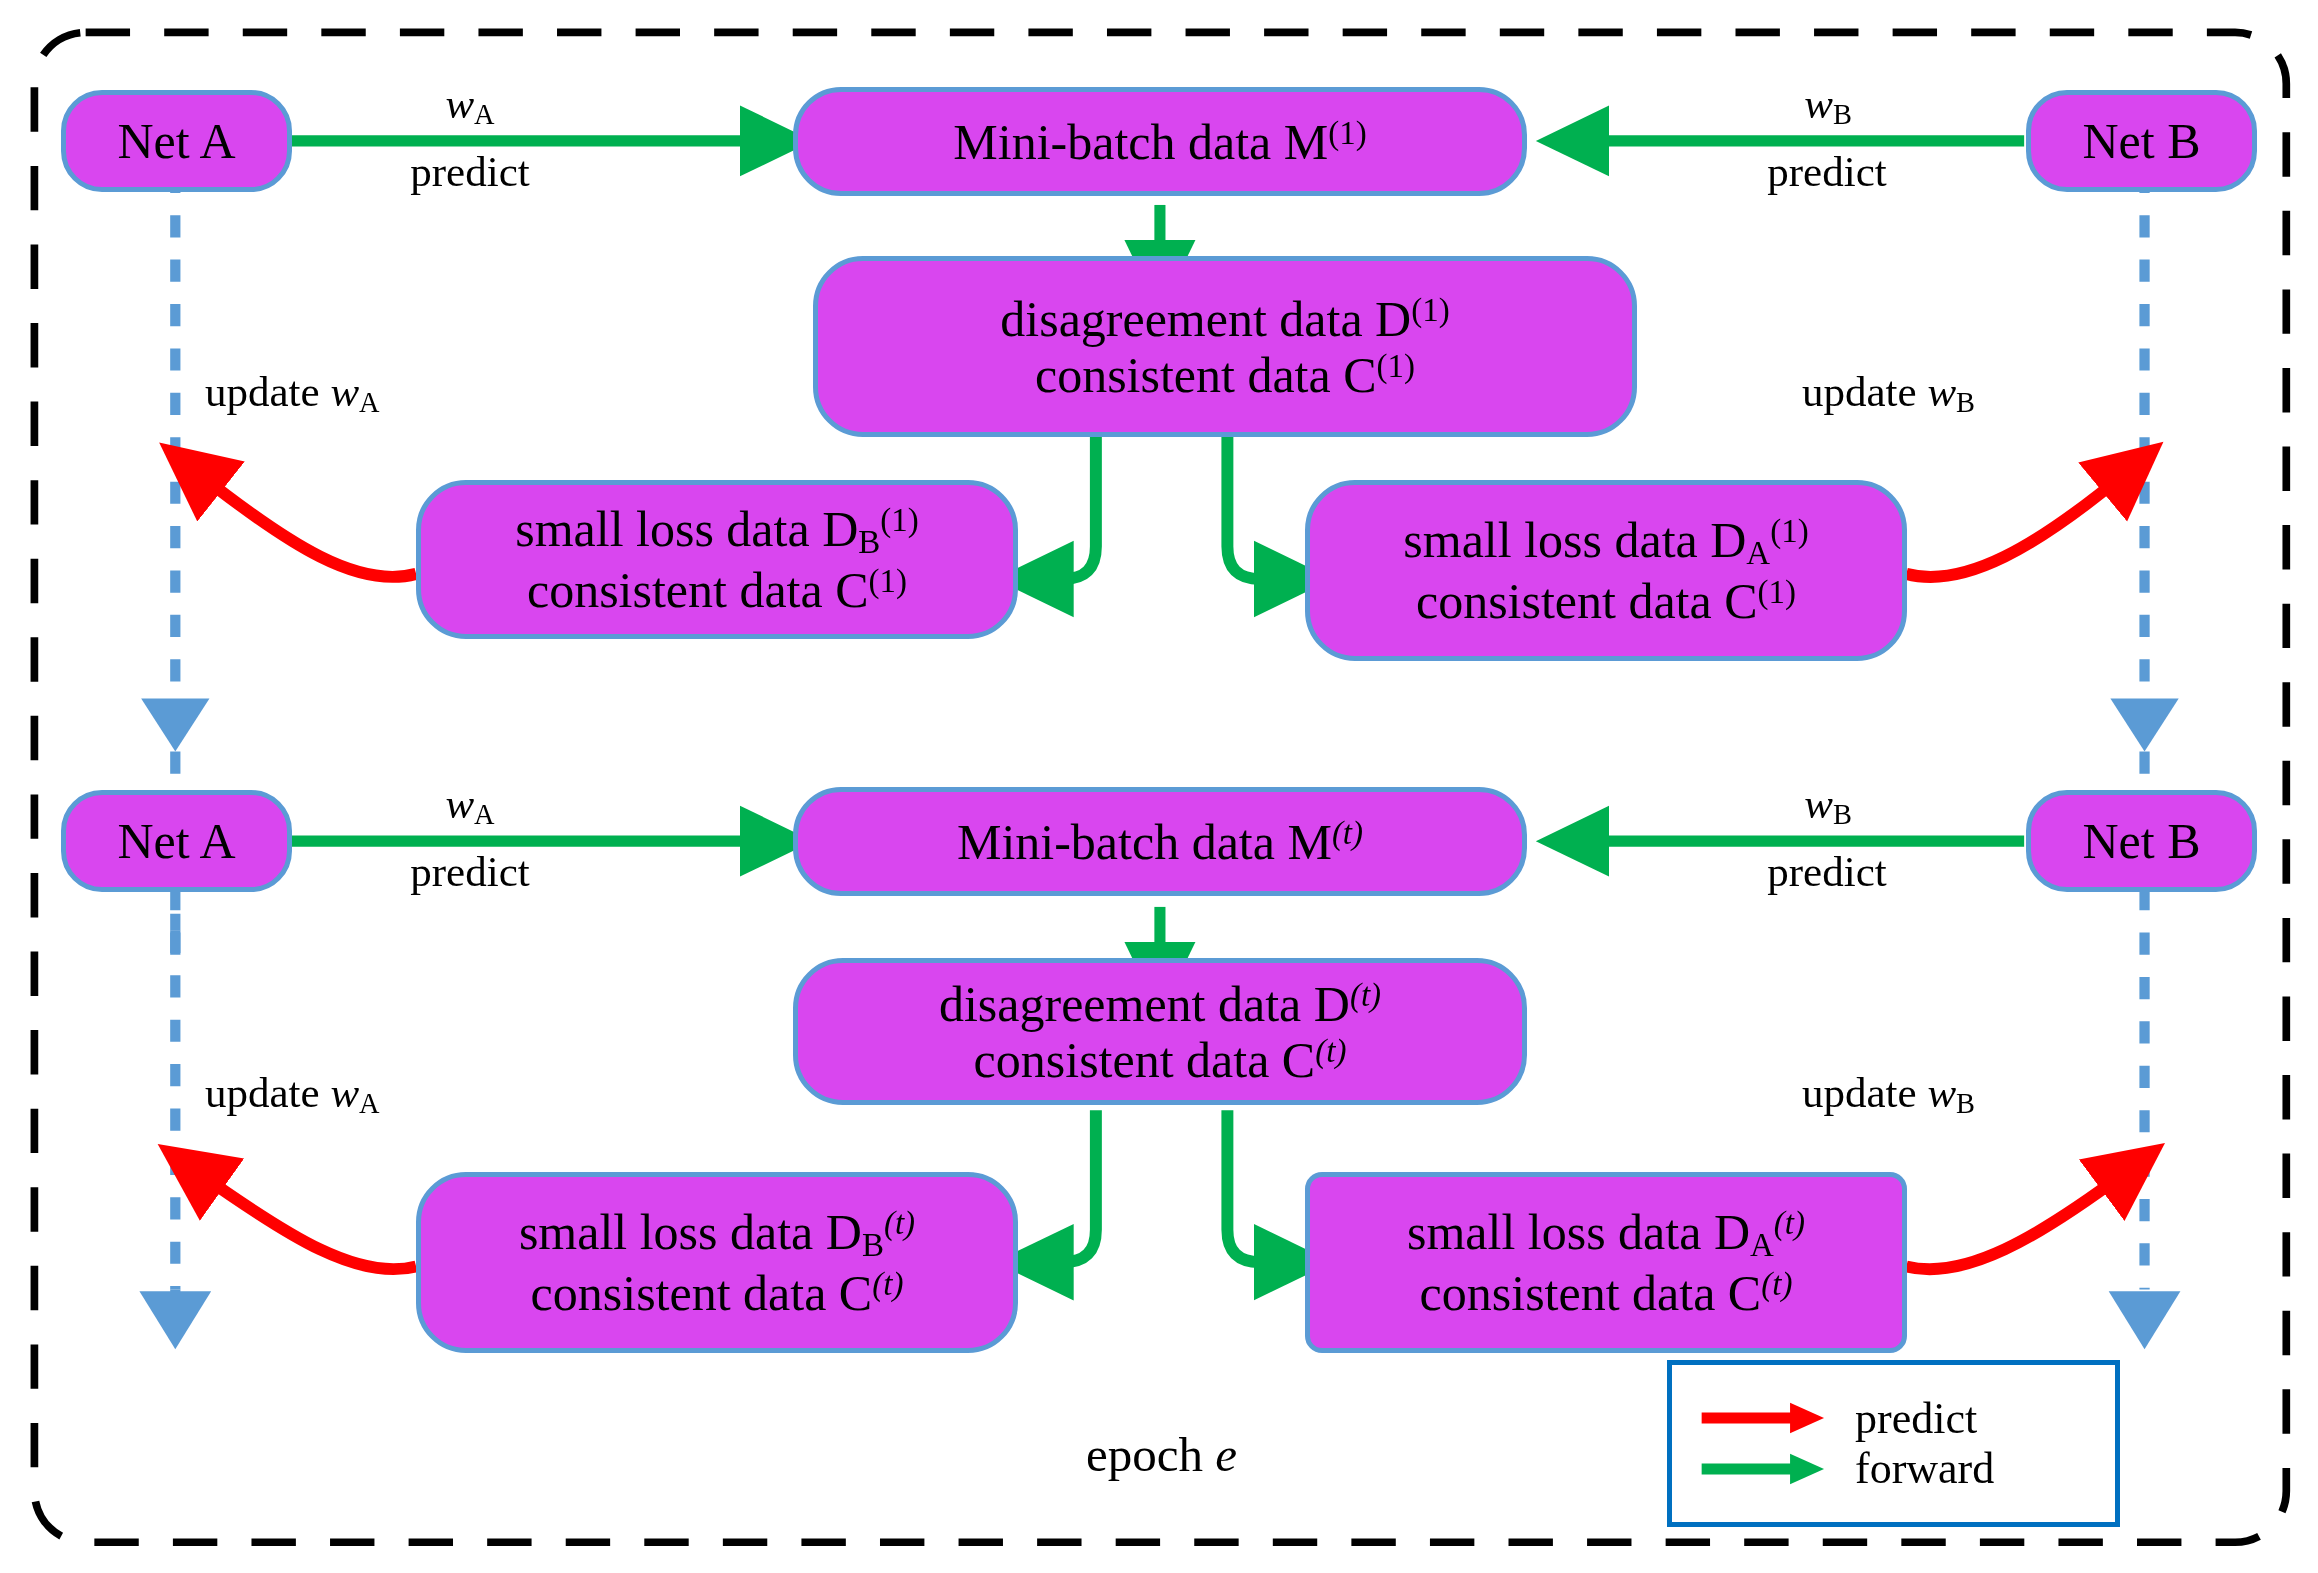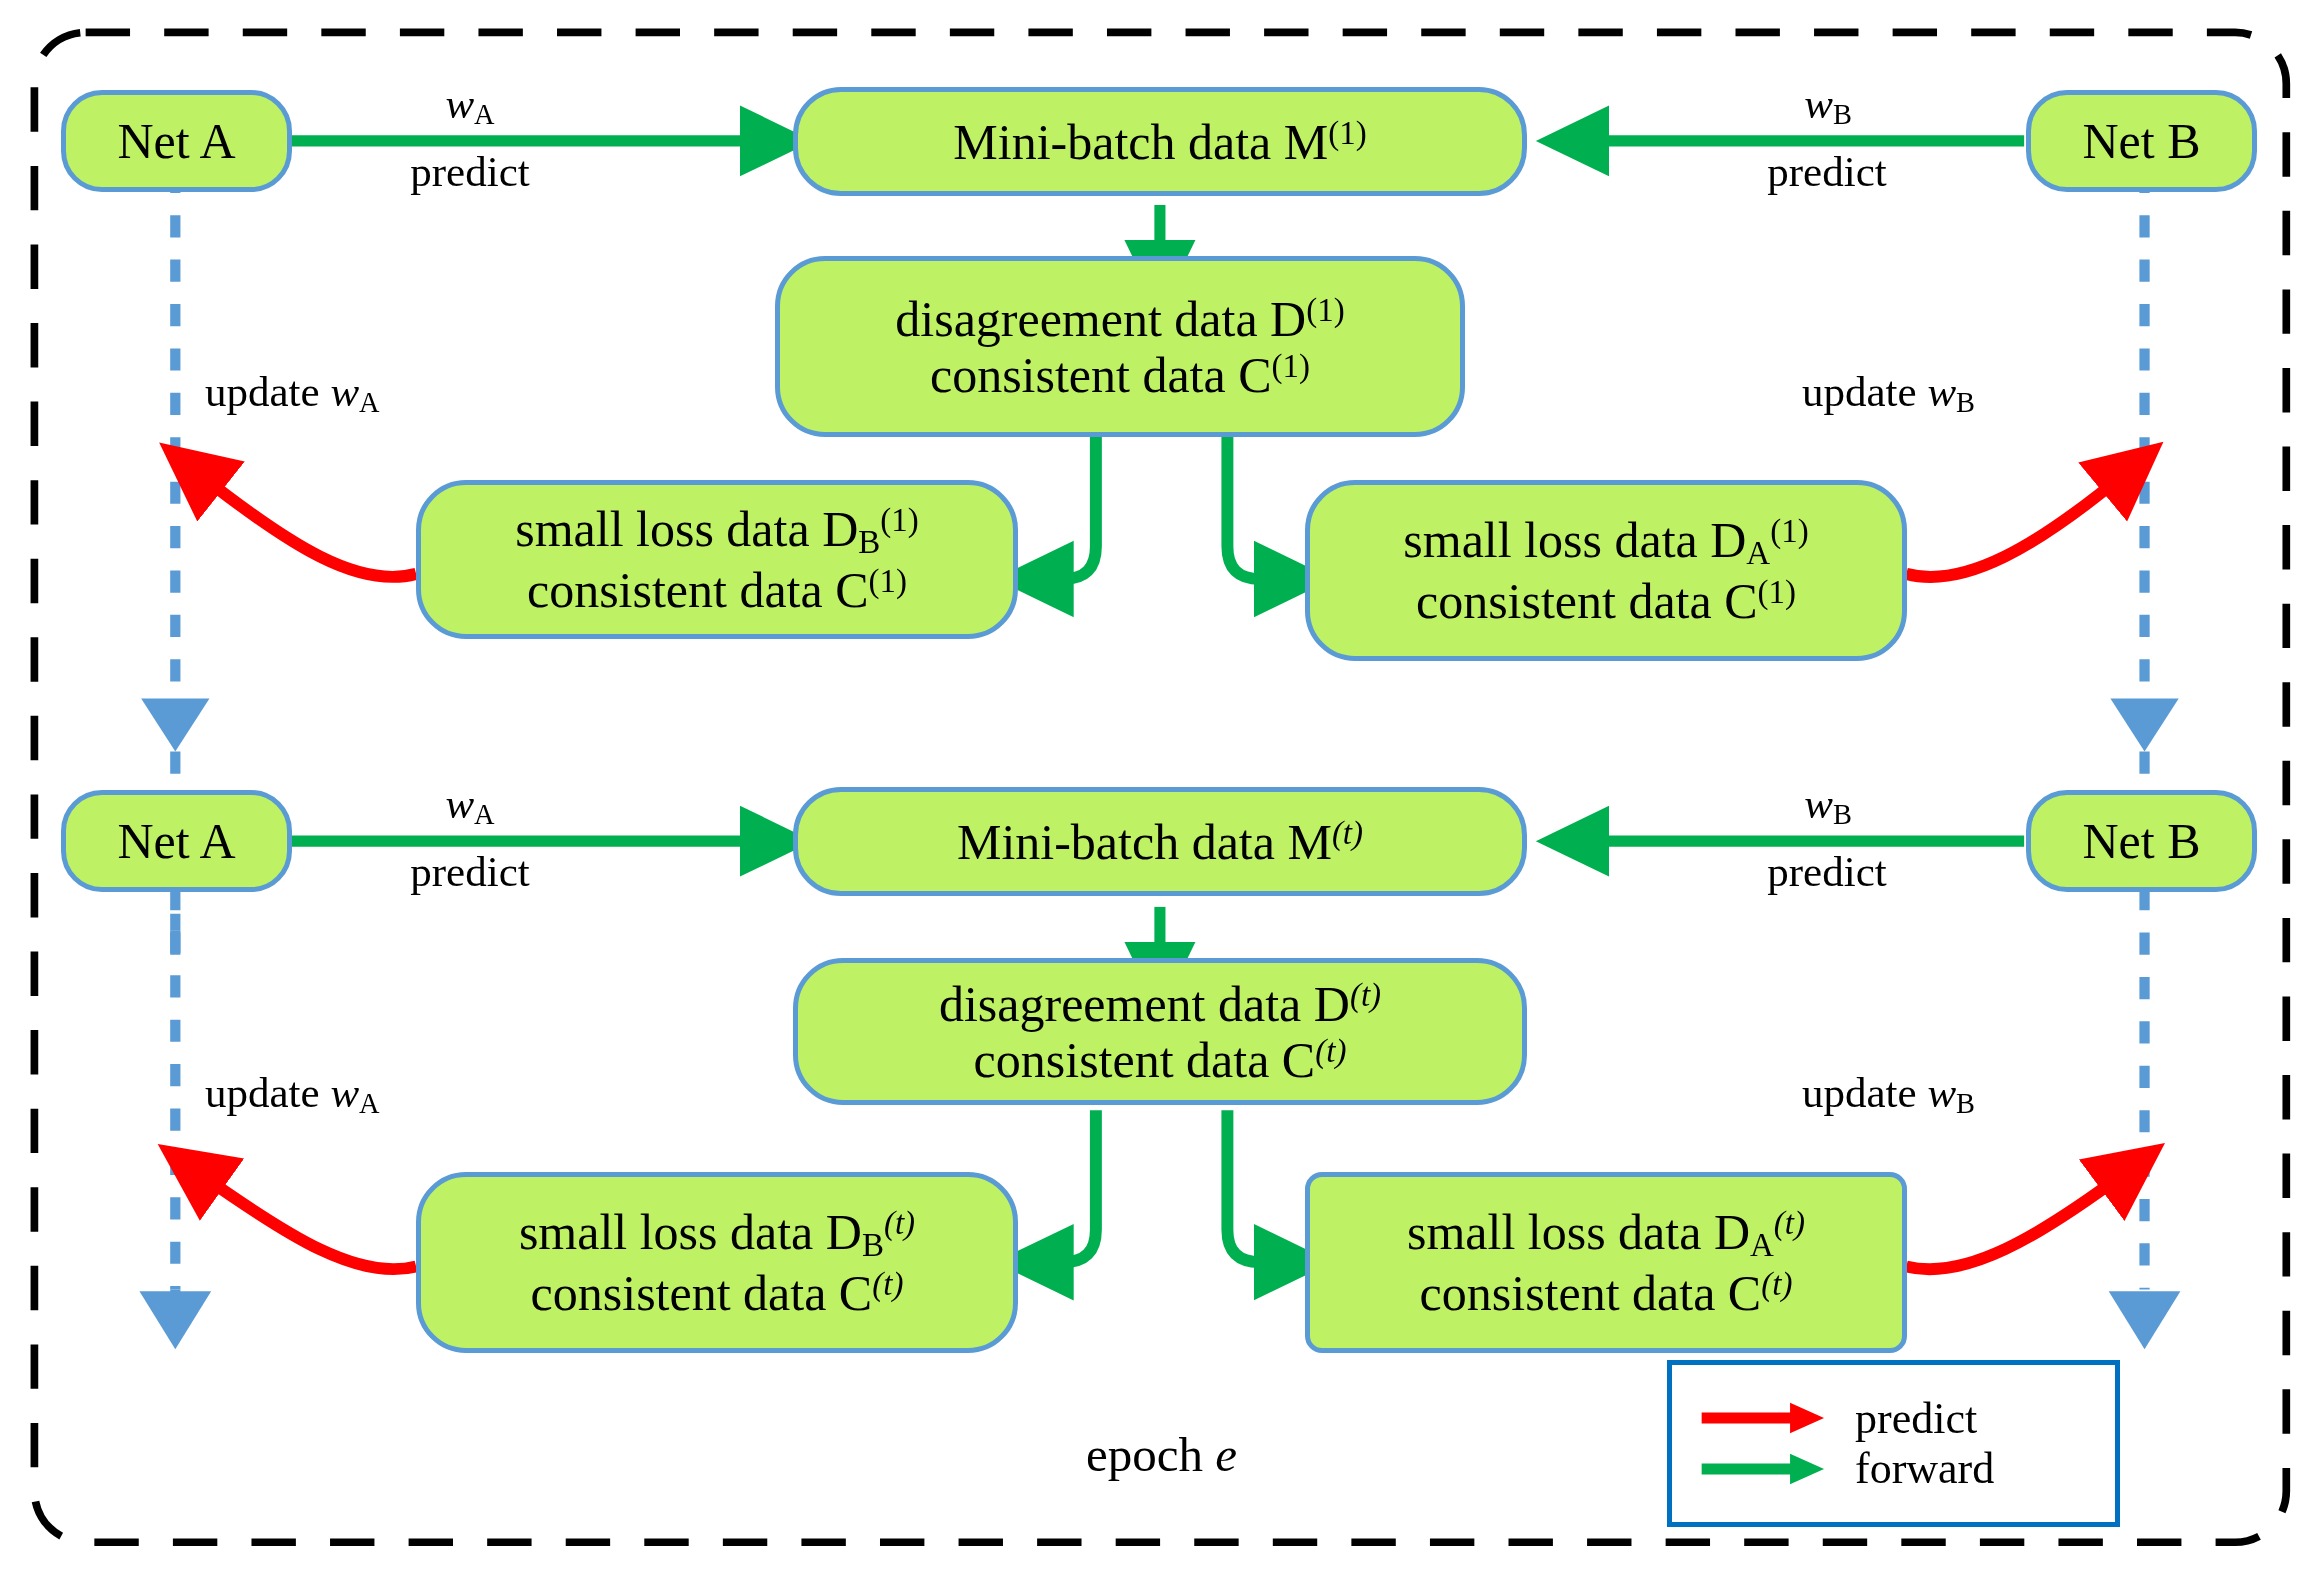--- a/index.html
+++ b/index.html
@@ -8,21 +8,21 @@
     width:2319px;height:1573px;
     background:#fff;
     font-family:"Liberation Serif","DejaVu Serif",serif;
     overflow:hidden;
   }
   svg.layer{position:absolute;left:0;top:0;width:2319px;height:1573px;overflow:visible;}
   .node{
     position:absolute;
     box-sizing:border-box;
     border:5.1px solid #5B9BD5;
-    background:#bef264;
+    background:#d946ef;
     display:flex;
     flex-direction:column;
     align-items:center;
     justify-content:center;
     color:#000;
     text-align:center;
     line-height:1.12;
     white-space:nowrap;
     z-index:3;
   }
@@ -133,21 +133,21 @@
   </div>
 
   <div class="node bigbox" style="left:793px;top:87px;width:734px;height:109px;">
     <span class="ln"><span>Mini-batch data M</span><sup class="sp">(1)</sup></span>
   </div>
 
   <div class="node netnode" style="left:2026px;top:90px;width:231px;height:102px;">
     <span class="ln">Net B</span>
   </div>
 
-  <div class="node twoline" style="left:775px;top:256px;width:690px;height:181px;">
+  <div class="node twoline" style="left:813px;top:256px;width:824px;height:181px;">
     <span class="ln"><span>disagreement data D</span><sup class="sp">(1)</sup></span>
     <span class="ln"><span>consistent data C</span><sup class="sp">(1)</sup></span>
   </div>
 
   <div class="node twoline" style="left:416px;top:480px;width:602px;height:159px;">
     <span class="ln"><span>small loss data  D</span><sub class="sb">B</sub><sup class="sp">(1)</sup></span>
     <span class="ln"><span>consistent data C</span><sup class="sp">(1)</sup></span>
   </div>
 
   <div class="node twoline" style="left:1305px;top:480px;width:602px;height:181px;">

